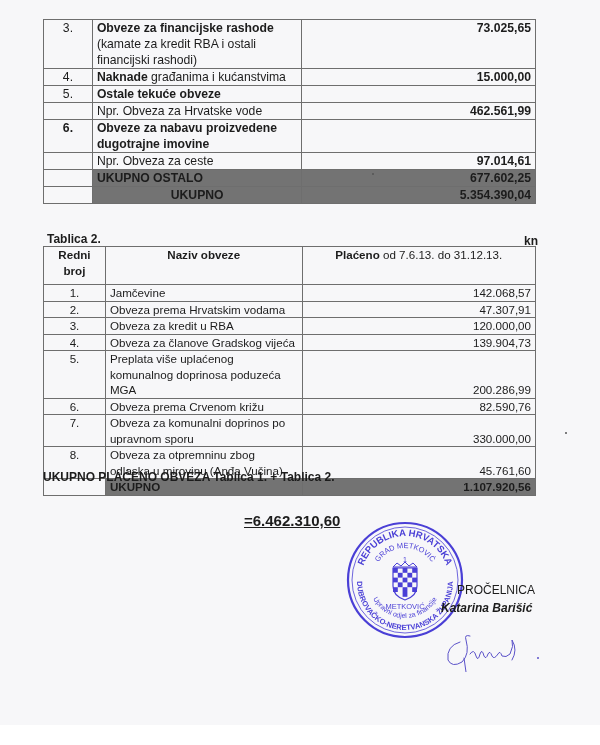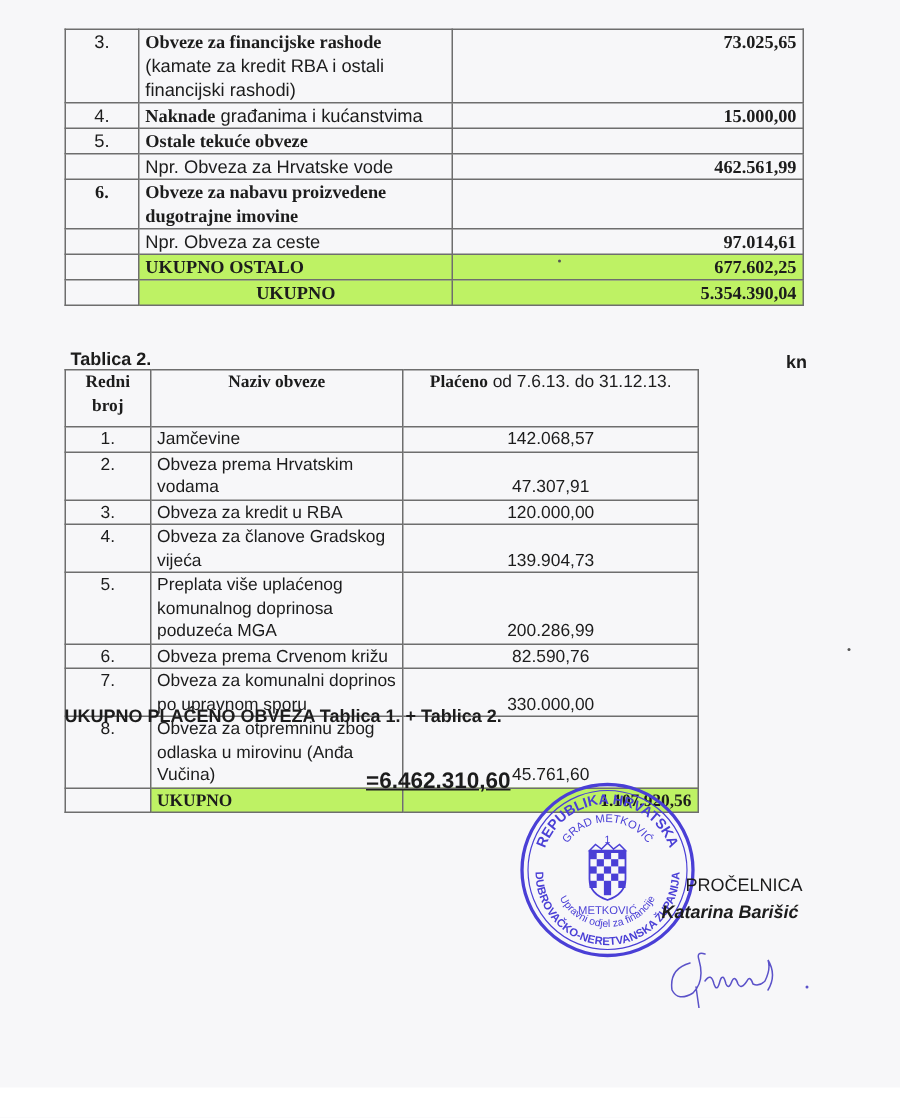--- a/index.html
+++ b/index.html
@@ -10,29 +10,29 @@
     color:#1c1c1c;
   }
   .paper {
     position:absolute; left:0; top:0; width:600px; height:725px;
     background:#f7f7f9;
   }
   table { border-collapse:collapse; position:absolute; font-size:12.2px; }
   td { border:1px solid #6e6e6e; padding:0 4px; vertical-align:top; line-height:16px; }
   .num { text-align:center; }
   .amt { text-align:right; }
-  .bold { font-weight:bold;font-family:Liberation Serif, serif; }
-  .shade { background:#bef264; }
-  .bot { vertical-align:bottom;text-align:center; }
+  .bold { font-weight:bold; }
+  .shade { background:#737373; }
+  .bot { vertical-align:bottom; }
   .center { text-align:center; }
 
   #t1 { left:43px; top:19px; width:493px; }
   #t1 col.c1 { width:49px; } #t1 col.c2 { width:210px; } #t1 col.c3 { width:234px; }
 
-  #t2 { left:43px; top:246px; width:423px; font-size:11.6px; }
+  #t2 { left:43px; top:246px; width:493px; font-size:11.6px; }
   #t2 col.c1 { width:62px; } #t2 col.c2 { width:197px; } #t2 col.c3 { width:234px; }
   #t2 td { line-height:15.5px; }
 
   .caption { position:absolute; font-size:12px;font-weight:bold; }
   .summary { position:absolute; left:43px; top:470px; font-size:12px; font-weight:bold;text-align:center; }
   .total { position:absolute; left:244px; top:512px; font-size:15px; font-weight:bold; text-decoration:underline; }
   .stamp { position:absolute; left:345px; top:520px; width:120px; height:120px; }
   .role { position:absolute; left:457px; top:583px; font-size:12px; }
   .person { position:absolute; left:441px; top:601px; font-size:12px; font-weight:bold;font-style:italic; }
   .sig { position:absolute; left:440px; top:632px; width:110px; height:40px; }

